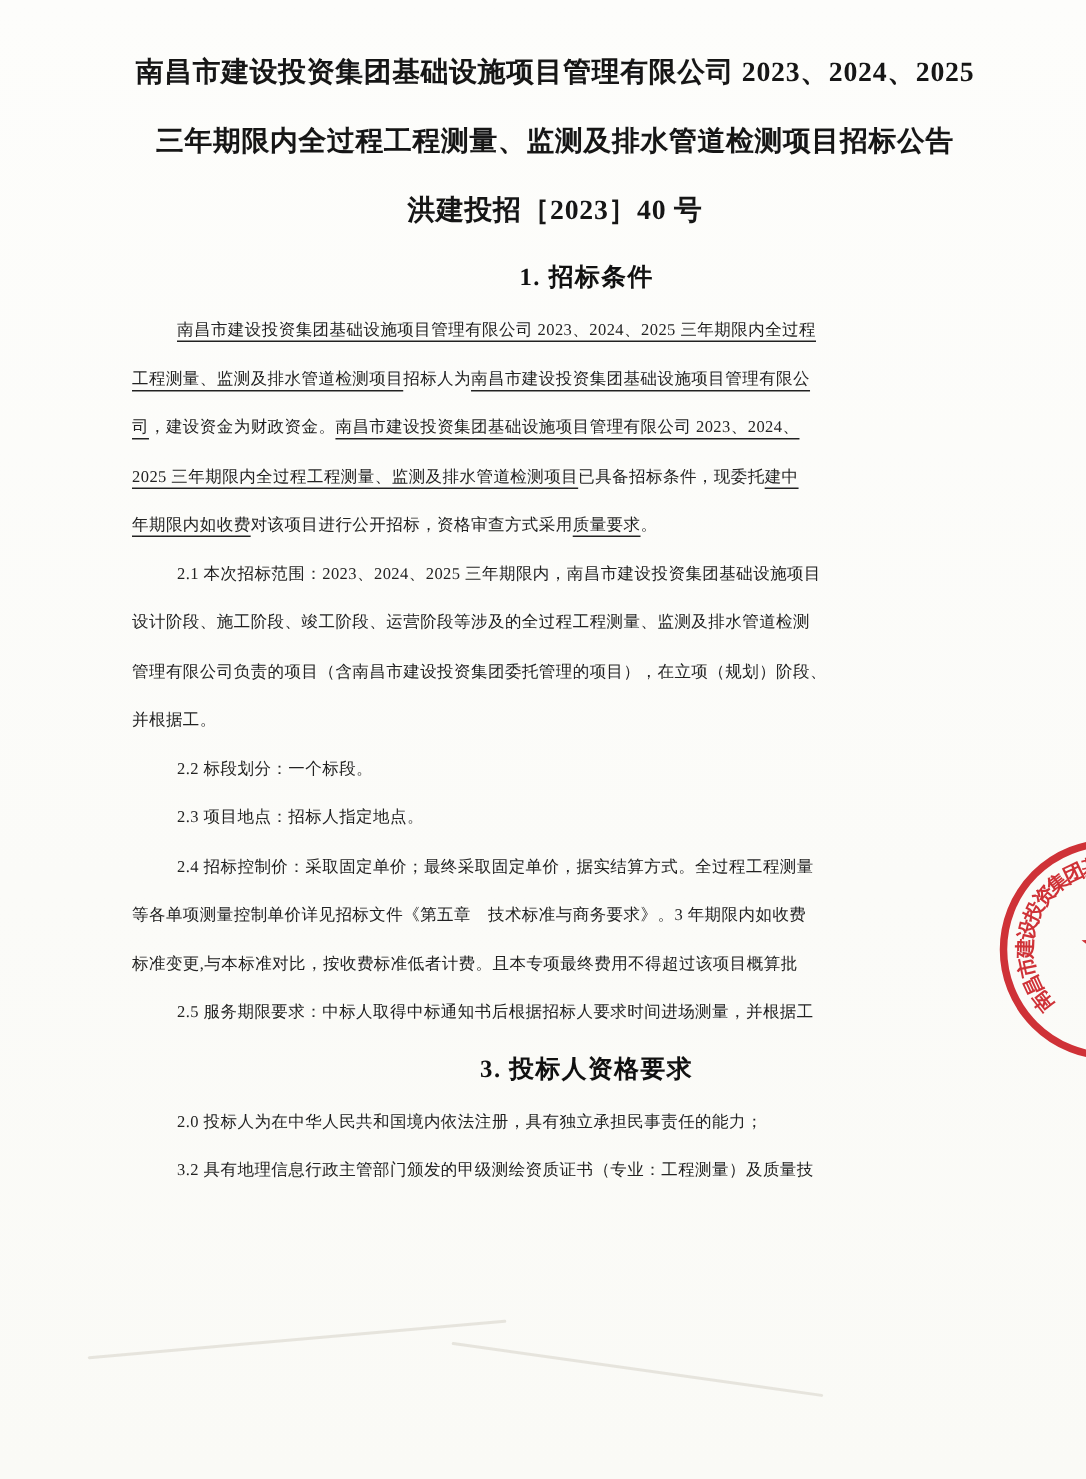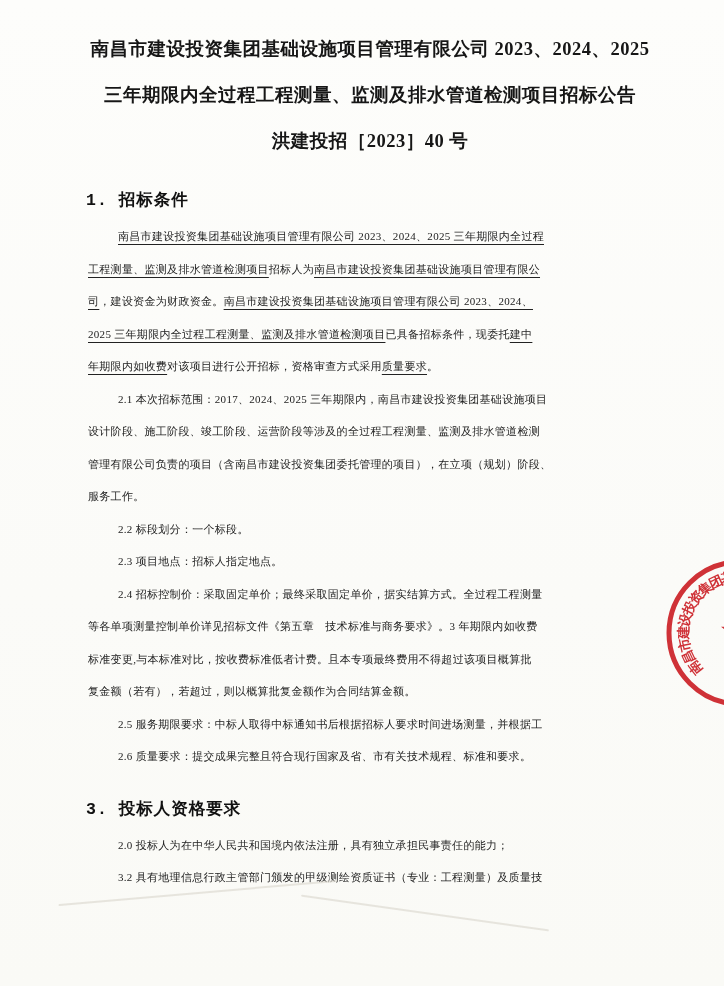--- a/index.html
+++ b/index.html
@@ -12,24 +12,24 @@
     color:#1d1d1d;
   }
   .title-block{padding-top:26px;padding-left:16px;text-align:center;}
   .title-line{
     height:46px;line-height:46px;
     font-size:18.5px;font-weight:bold;color:#161616;
     letter-spacing:0.5px;white-space:nowrap;
   }
   .doc-body{margin-left:88px;margin-right:28px;width:608px;}
   .sec-heading{
-    font-family:Liberation Mono, monospace;
+    font-family:Liberation Serif, serif;
     font-size:16.5px;font-weight:bold;color:#111;
-    height:26px;line-height:26px;margin:24px 0 6px -2px;
-    letter-spacing:1px;white-space:nowrap;
+    height:26px;line-height:26px;margin:8px 0 6px -2px;
+    letter-spacing:1px;white-space:nowrap;text-align:center;
   }
   .line{
     height:32.5px;line-height:32.5px;
     font-size:11px;letter-spacing:0.3px;
     white-space:nowrap;color:#222;
   }
   .line.indent{text-indent:30px;}
   .u{
     text-decoration:underline;
     text-decoration-thickness:1.2px;
@@ -53,32 +53,30 @@
     <div class="title-line">洪建投招［2023］40 号</div>
   </div>
 
   <div class="doc-body">
       <div class="sec-heading">1. 招标条件</div>
       <div class="line indent"><span class="u">南昌市建设投资集团基础设施项目管理有限公司 2023、2024、2025 三年期限内全过程</span></div>
       <div class="line"><span class="u">工程测量、监测及排水管道检测项目</span><span>招标人为</span><span class="u">南昌市建设投资集团基础设施项目管理有限公</span></div>
       <div class="line"><span class="u">司</span><span>，建设资金为财政资金。</span><span class="u">南昌市建设投资集团基础设施项目管理有限公司 2023、2024、</span></div>
       <div class="line"><span class="u">2025 三年期限内全过程工程测量、监测及排水管道检测项目</span><span>已具备招标条件，现委托</span><span class="u">建中</span></div>
       <div class="line"><span class="u">年期限内如收费</span><span>对该项目进行公开招标，资格审查方式采用</span><span class="u">质量要求</span><span>。</span></div>
-      <div class="line indent"><span>2.1 本次招标范围：2017、2024、2025 三年期限内，南昌市建设投资集团基础设施项目</span></div>
+      <div class="line indent"><span>2.1 本次招标范围：2023、2024、2025 三年期限内，南昌市建设投资集团基础设施项目</span></div>
       <div class="line"><span>设计阶段、施工阶段、竣工阶段、运营阶段等涉及的全过程工程测量、监测及排水管道检测</span></div>
       <div class="line"><span>管理有限公司负责的项目（含南昌市建设投资集团委托管理的项目），在立项（规划）阶段、</span></div>
-      <div class="line"><span>服务工作。</span></div>
+      <div class="line"><span>并根据工。</span></div>
       <div class="line indent"><span>2.2 标段划分：一个标段。</span></div>
       <div class="line indent"><span>2.3 项目地点：招标人指定地点。</span></div>
       <div class="line indent"><span>2.4 招标控制价：采取固定单价；最终采取固定单价，据实结算方式。全过程工程测量</span></div>
       <div class="line"><span>等各单项测量控制单价详见招标文件《第五章　技术标准与商务要求》。3 年期限内如收费</span></div>
       <div class="line"><span>标准变更,与本标准对比，按收费标准低者计费。且本专项最终费用不得超过该项目概算批</span></div>
-      <div class="line"><span>复金额（若有），若超过，则以概算批复金额作为合同结算金额。</span></div>
       <div class="line indent"><span>2.5 服务期限要求：中标人取得中标通知书后根据招标人要求时间进场测量，并根据工</span></div>
-      <div class="line indent"><span>2.6 质量要求：提交成果完整且符合现行国家及省、市有关技术规程、标准和要求。</span></div>
       <div class="sec-heading">3. 投标人资格要求</div>
       <div class="line indent"><span>2.0 投标人为在中华人民共和国境内依法注册，具有独立承担民事责任的能力；</span></div>
       <div class="line indent"><span>3.2 具有地理信息行政主管部门颁发的甲级测绘资质证书（专业：工程测量）及质量技</span></div>
     </div>
 
   <svg class="seal" viewBox="0 0 230 230" xmlns="http://www.w3.org/2000/svg">
     <defs>
       <path id="sealArc" d="M 75.2 149.8 A 52 52 0 1 1 148.8 149.8" fill="none"></path>
     </defs>
     <circle cx="112" cy="113" r="71" fill="none" stroke="#cc2127" stroke-width="5"></circle>

